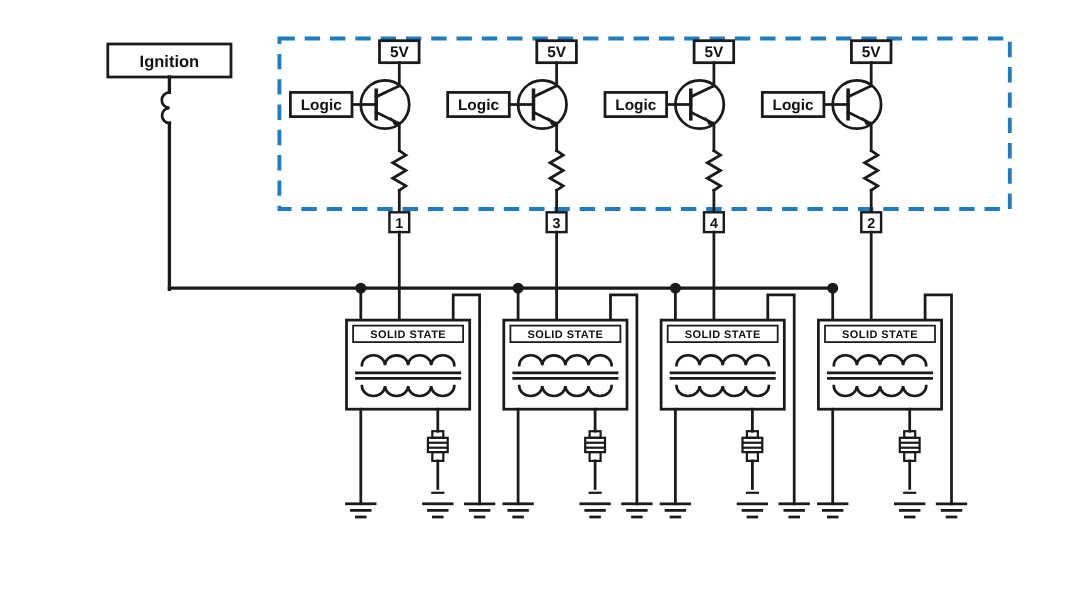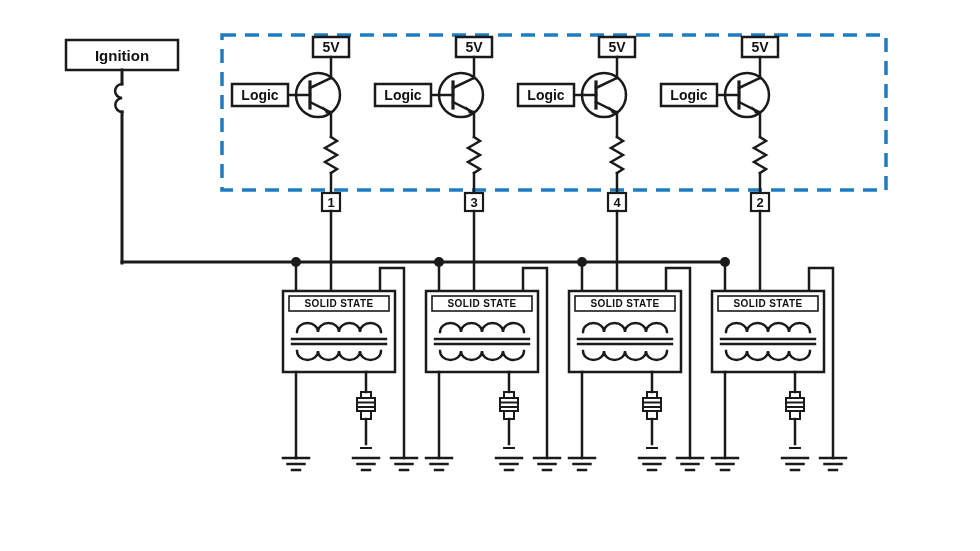--- a/index.html
+++ b/index.html
@@ -1,21 +1,21 @@
 <!DOCTYPE html>
 <html style="--wire: #1a1a1a; --boundary: #1e7dc2; --bg: #ffffff;"><head>
 <meta charset="utf-8">
 <style>
   :root{
     --wire:#1a1a1a;
     --boundary:#1e7dc2;
     --bg:#ffffff;
   }
   html,body{margin:0;padding:0;background:var(--bg);}
-  .stage{width:896px;height:551px;position:relative;background:var(--bg);}
+  .stage{width:896px;height:551px;position:relative;background:var(--bg);padding-left:32px;}
   svg{display:block;}
   .w{stroke:var(--wire);stroke-width:2.5;fill:none;stroke-linecap:square;}
   .w3{stroke:var(--wire);stroke-width:3;fill:none;stroke-linecap:square;}
   .thin{stroke:var(--wire);stroke-width:2;fill:none;}
   .box{fill:#fff;stroke:var(--wire);stroke-width:2.5;}
   .box2{fill:#fff;stroke:var(--wire);stroke-width:2.2;}
   .lblbox{fill:#fff;stroke:var(--wire);stroke-width:1.6;}
   .dot{fill:var(--wire);stroke:none;}
   .arrow{fill:var(--wire);stroke:none;}
   .dashed{fill:none;stroke:var(--boundary);stroke-width:3.5;stroke-dasharray:14 9;}

